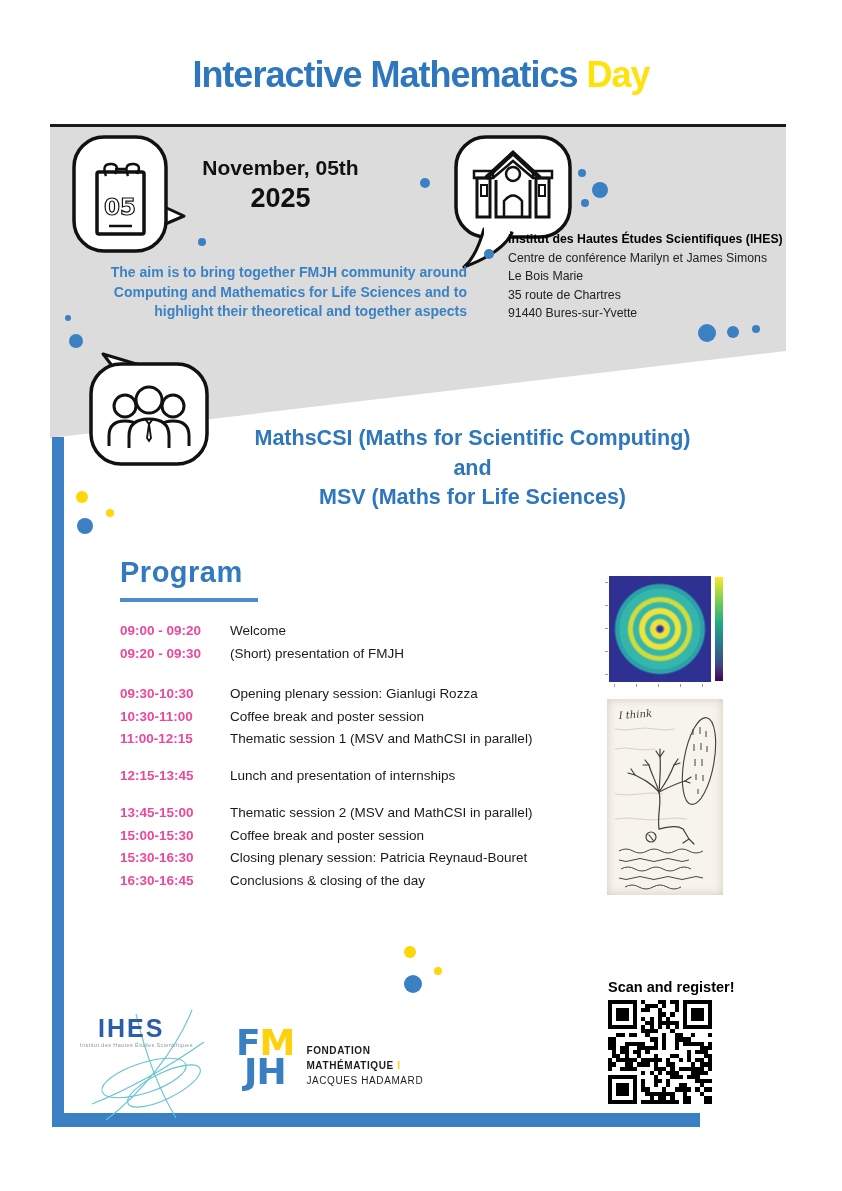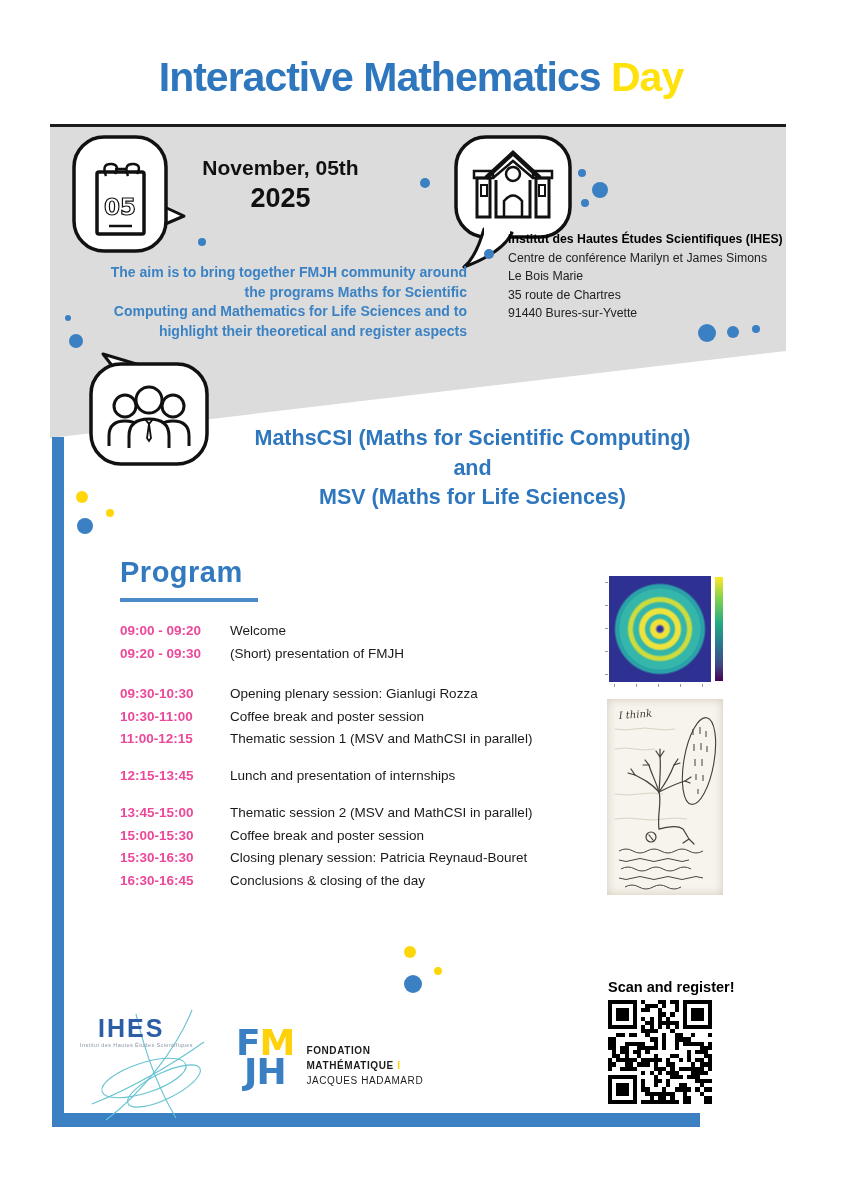--- a/index.html
+++ b/index.html
@@ -1,21 +1,21 @@
 <!DOCTYPE html>
 <html><head>
 <meta charset="utf-8">
 <style>
   html,body{margin:0;padding:0;background:#fff;}
   .poster{position:relative;width:842px;height:1191px;background:#fff;overflow:hidden;
           font-family:"Liberation Sans",sans-serif;color:#111;}
   .abs{position:absolute;}
 
   
-  .title{left:0;top:54px;width:100%;text-align:center;font-size:41px;font-weight:800;
+  .title{left:0;top:54px;width:100%;text-align:center;font-size:36px;font-weight:800;
          letter-spacing:-1px;color:#2e77be;}
   .title .accent{color:#ffe10c;}
   .top-rule{left:50px;top:124px;width:736px;height:3px;background:#1c1c1c;}
 
   
   .gray-band{left:50px;top:127px;width:736px;height:311px;background:#dcdcdc;
              clip-path:polygon(0 0,100% 0,100% 72%,0 100%);}
 
   .date-text{left:178px;top:156px;width:205px;text-align:center;}
   .date-text .l1{font-size:21px;font-weight:bold;}
@@ -142,23 +142,22 @@
   <div class="abs venue">
     <div class="name">Institut des Hautes Études Scientifiques (IHES)</div>
     <div>Centre de conférence Marilyn et James Simons</div>
     <div>Le Bois Marie</div>
     <div>35 route de Chartres</div>
     <div>91440 Bures-sur-Yvette</div>
   </div>
 
   <div class="abs aim">
     <div>The aim is to bring together FMJH community around</div>
-    <div>the programs Maths for Scientific</div>
     <div>Computing and Mathematics for Life Sciences and to</div>
-    <div>highlight their theoretical and register aspects</div>
+    <div>highlight their theoretical and together aspects</div>
   </div>
 
   <svg class="abs" style="left:85px;top:352px" width="130" height="122" viewBox="0 0 130 122">
     <path d="M32 20 L18 2 L58 14 Z" fill="#fff" stroke="#111" stroke-width="3" stroke-linejoin="round"></path>
     <rect x="6" y="12" width="116" height="100" rx="30" fill="#fff" stroke="#111" stroke-width="3.5"></rect>
     <circle cx="40" cy="54" r="11" fill="#fff" stroke="#111" stroke-width="3"></circle>
     <path d="M24 94 v-10 q0 -15 16 -15 q16 0 16 15 v10" fill="#fff" stroke="#111" stroke-width="3"></path>
     <circle cx="88" cy="54" r="11" fill="#fff" stroke="#111" stroke-width="3"></circle>
     <path d="M72 94 v-10 q0 -15 16 -15 q16 0 16 15 v10" fill="#fff" stroke="#111" stroke-width="3"></path>
     <circle cx="64" cy="48" r="13" fill="#fff" stroke="#111" stroke-width="3"></circle>

